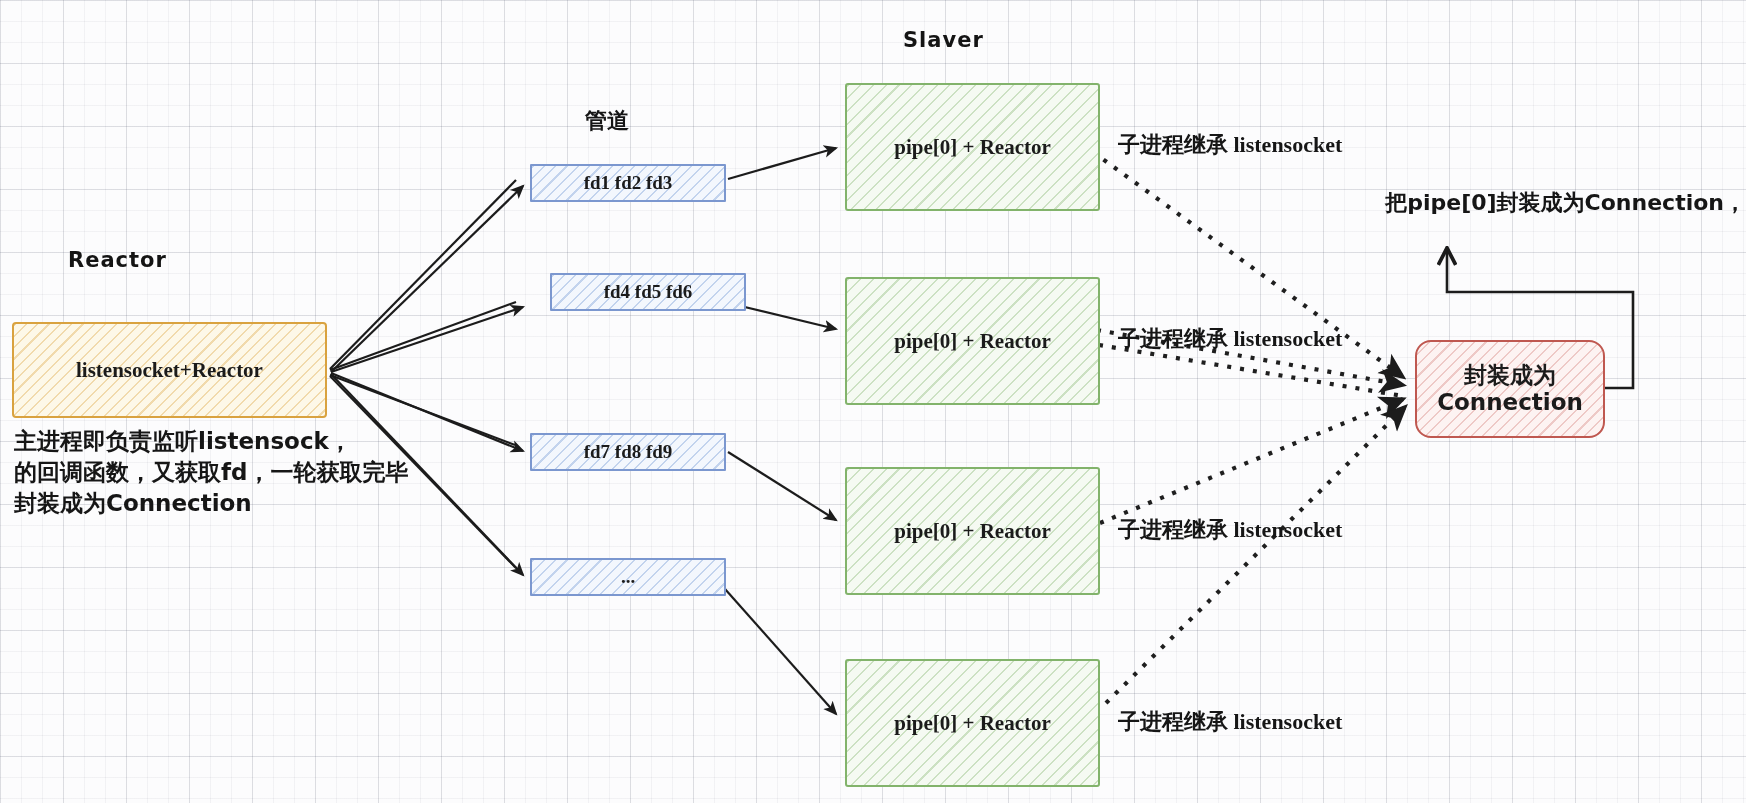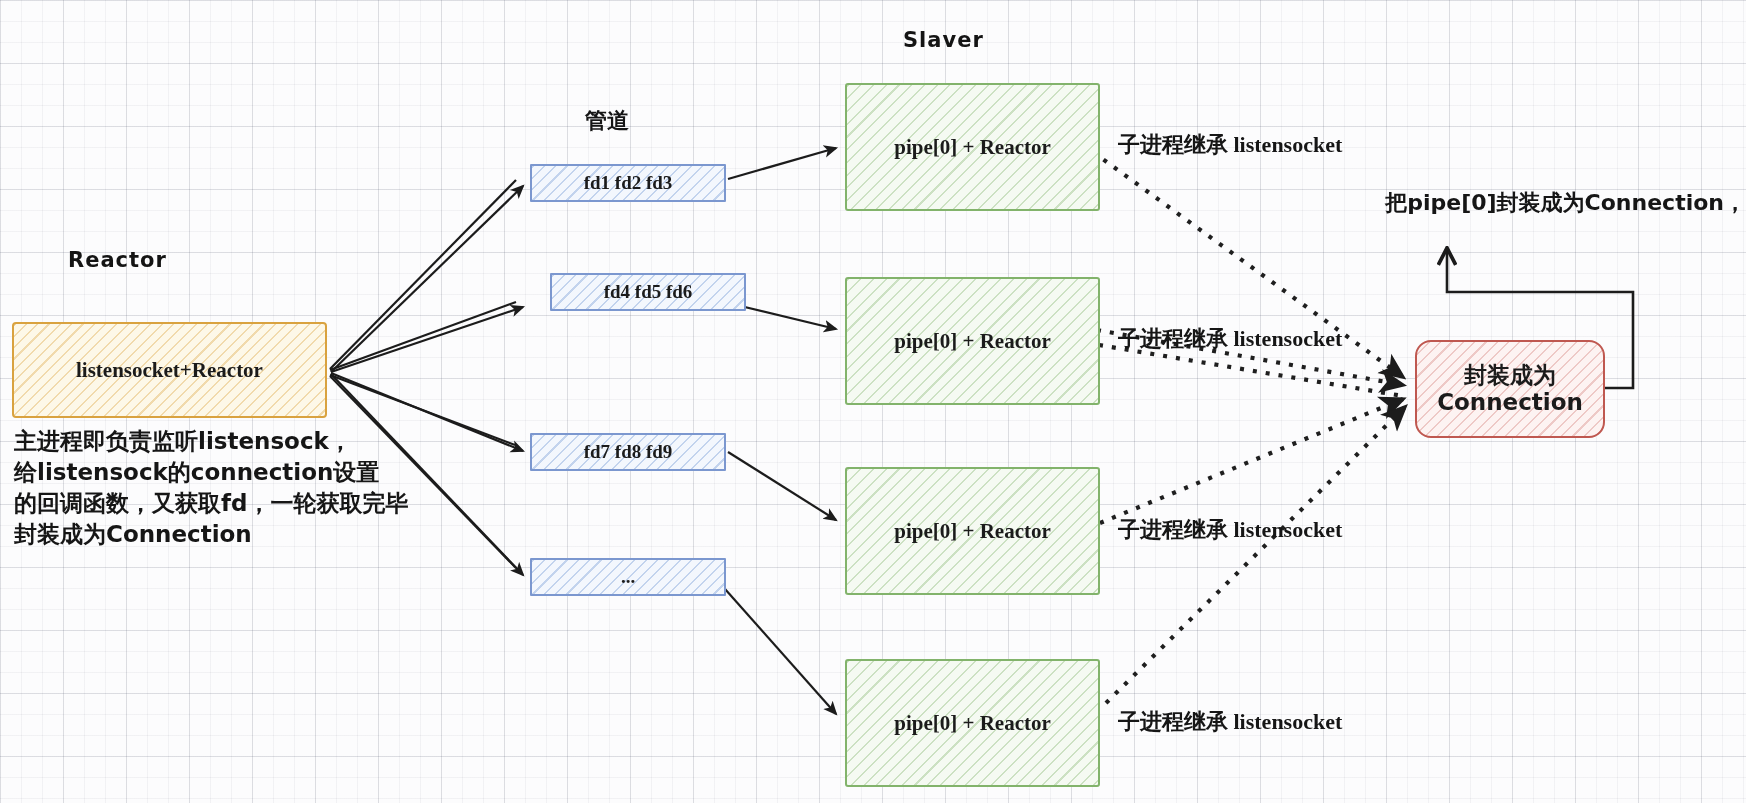--- a/index.html
+++ b/index.html
@@ -116,21 +116,20 @@
   </svg>
 
   <div class="abs hand-title" style="left:68px;top:248px;">Reactor</div>
 
   <div class="abs node master-box">
     <span>listensocket+Reactor</span>
   </div>
 
   <div class="abs cjk-note" style="left:14px;top:426px;width:460px;">
     <span>主进程即负责监听listensock，</span>
-    <span>给listensock的connection设置</span>
     <span>的回调函数，又获取fd，一轮获取完毕</span>
     <span>封装成为Connection</span>
   </div>
 
   <div class="abs pipes-title" style="left:585px;top:106px;">管道</div>
 
   <div class="abs node pipe" style="top:164px;">
     <span>fd1 fd2 fd3</span>
   </div>
   <div class="abs node pipe" style="top:273px;margin-left:20px;">

